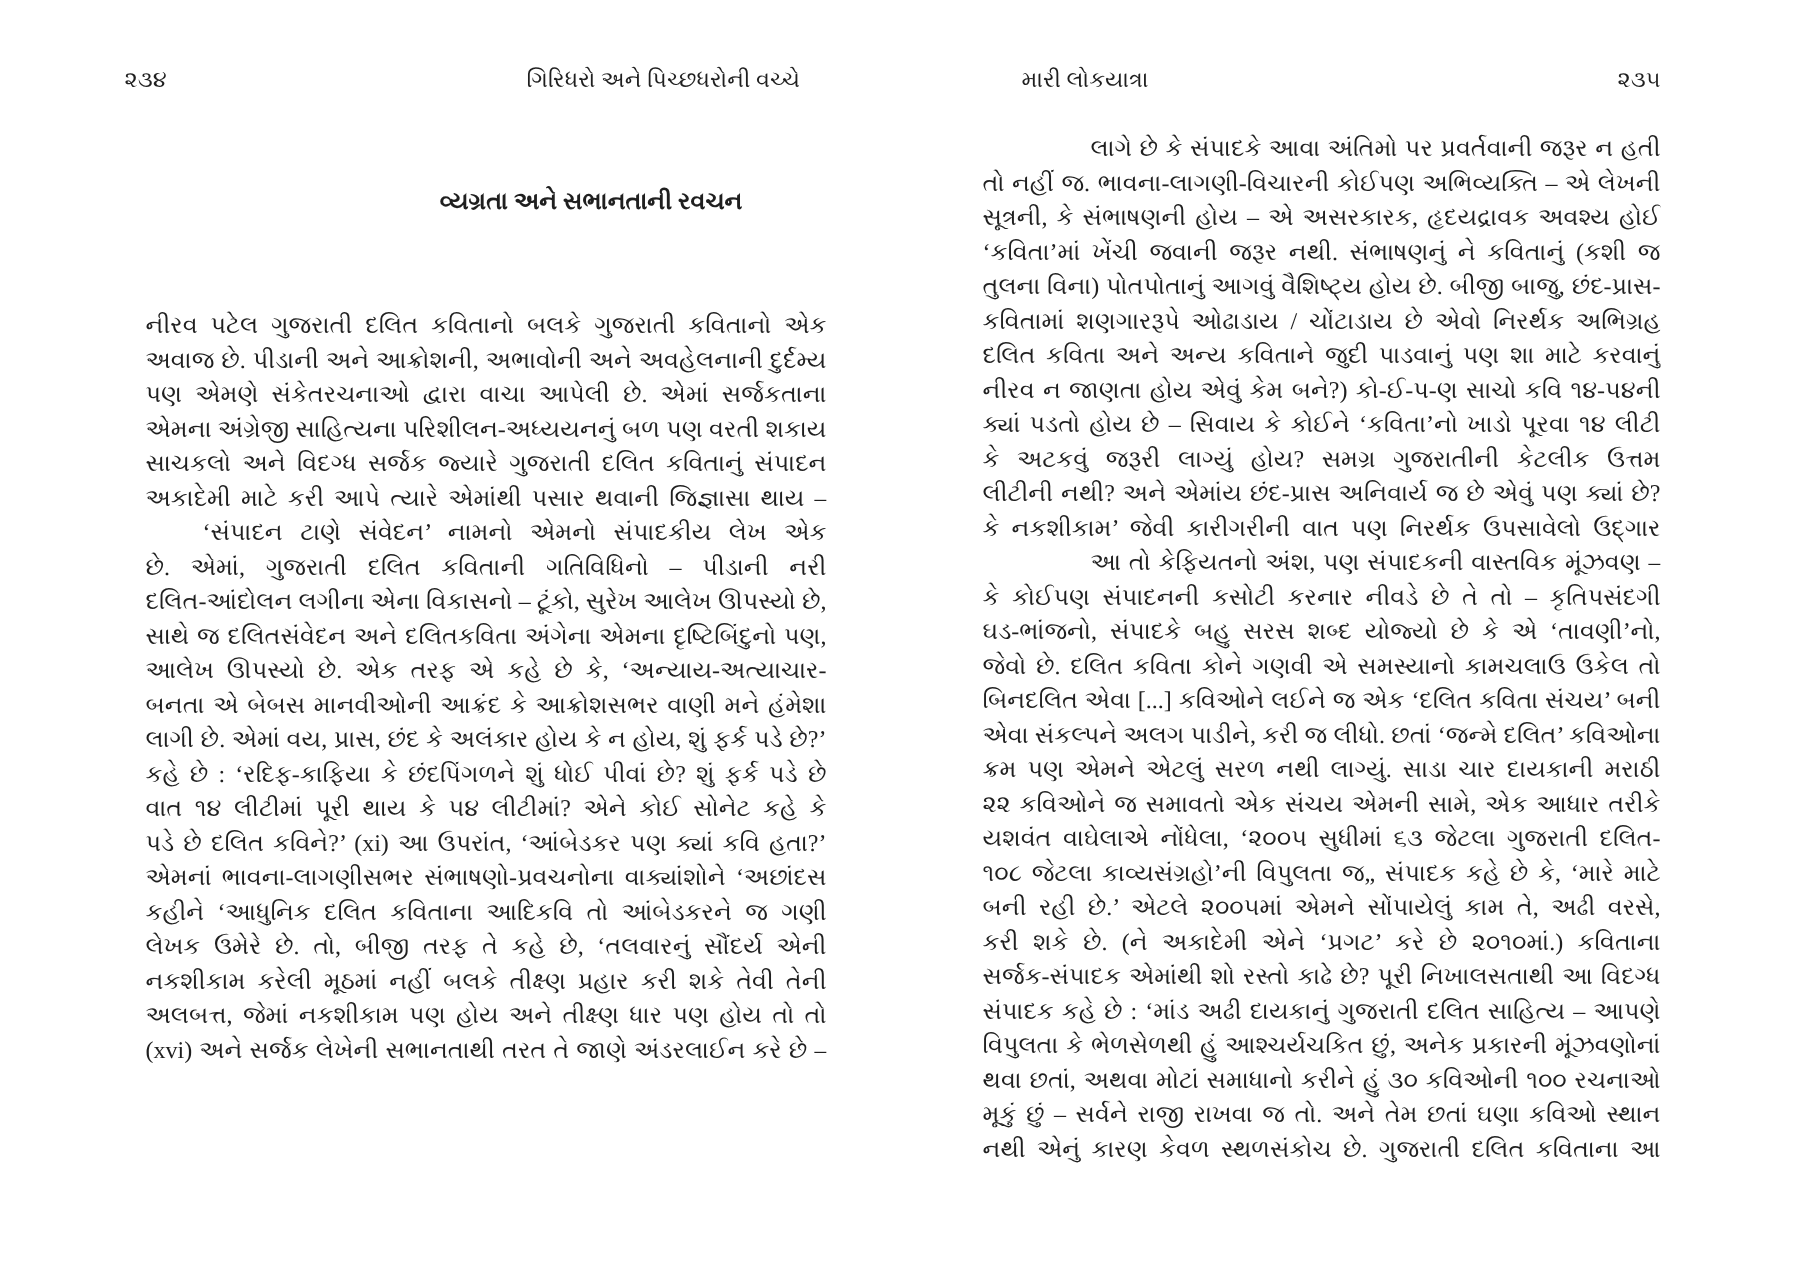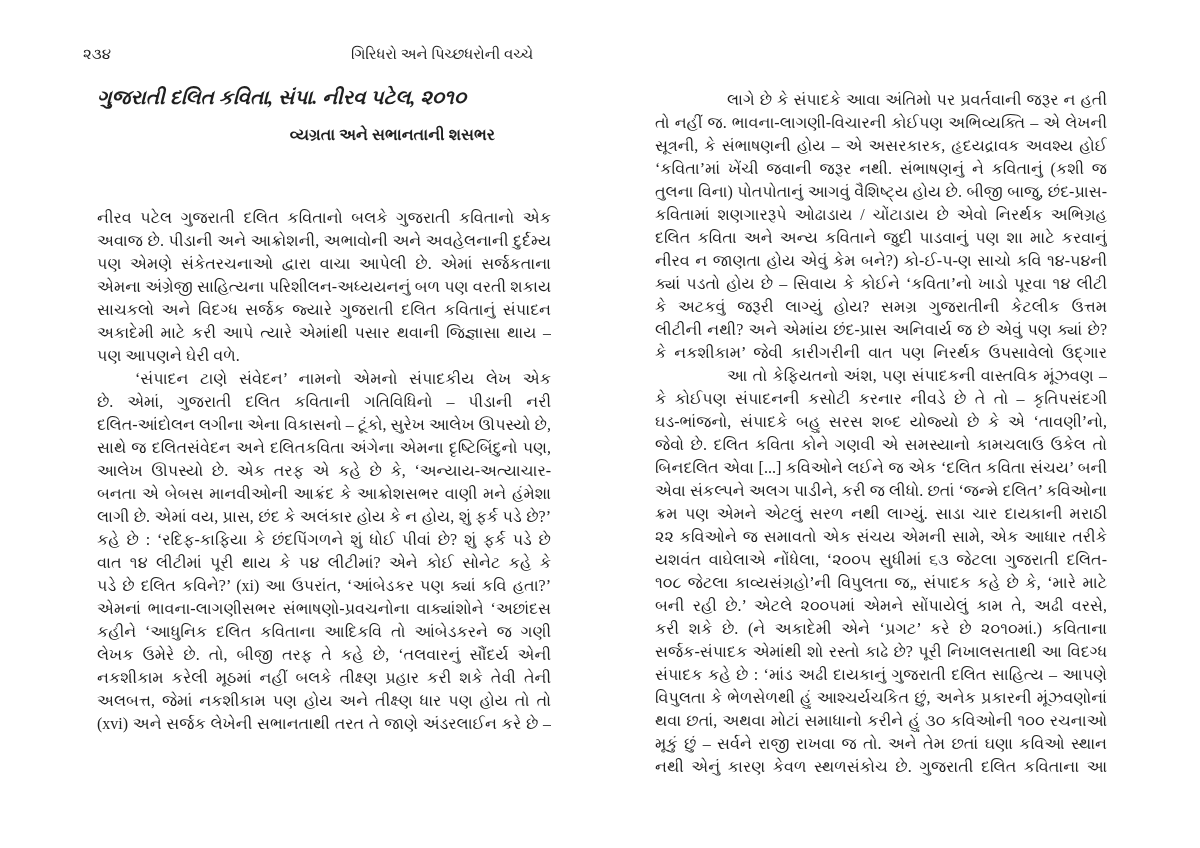--- a/index.html
+++ b/index.html
@@ -57,31 +57,29 @@
 </head>
 <body>
 
 <div class="spread">
 
   <section class="page page-left">
     <header class="page-header">
       <span class="page-number">૨૩૪</span>
       <span class="running-title">ગિરિધરો અને પિચ્છધરોની વચ્ચે</span>
     </header>
-    <h1 class="article-title">ગુજરાતી દલિત કવિતા, સંપા. નીરવ પટેલ, ૨૦૧૦</h1>
-    <div class="article-subtitle">વ્યગ્રતા અને સભાનતાની શસભર</div>
+    <div class="article-subtitle">વ્યગ્રતા અને સભાનતાની રવચન</div>
     <div class="body-text">
         <div class="para">
           <div class="line first">નીરવ પટેલ ગુજરાતી દલિત કવિતાનો બલકે ગુજરાતી કવિતાનો એક નોખો સર્જક-</div>
           <div class="line">અવાજ છે. પીડાની અને આક્રોશની, અભાવોની અને અવહેલનાની દુર્દમ્ય લાગણીઓને</div>
           <div class="line">પણ એમણે સંકેતરચનાઓ દ્વારા વાચા આપેલી છે. એમાં સર્જકતાના બળની સાથે જ</div>
           <div class="line">એમના અંગ્રેજી સાહિત્યના પરિશીલન-અધ્યયનનું બળ પણ વરતી શકાય છે. આવો</div>
           <div class="line">સાચકલો અને વિદગ્ધ સર્જક જ્યારે ગુજરાતી દલિત કવિતાનું સંપાદન ભારતીય સાહિત્ય</div>
           <div class="line">અકાદેમી માટે કરી આપે ત્યારે એમાંથી પસાર થવાની જિજ્ઞાસા થાય – થોડીક અપેક્ષાઓ</div>
-          <div class="line last">પણ આપણને ઘેરી વળે.</div>
         </div>
         <div class="para indented">
           <div class="line first">‘સંપાદન ટાણે સંવેદન’ નામનો એમનો સંપાદકીય લેખ એક કેફિયત જેવો બન્યો</div>
           <div class="line">છે. એમાં, ગુજરાતી દલિત કવિતાની ગતિવિધિનો – પીડાની નરી અભિવ્યક્તિથી લઈને</div>
           <div class="line">દલિત-આંદોલન લગીના એના વિકાસનો – ટૂંકો, સુરેખ આલેખ ઊપસ્યો છે, અને એ</div>
           <div class="line">સાથે જ દલિતસંવેદન અને દલિતકવિતા અંગેના એમના દૃષ્ટિબિંદુનો પણ, કંઈક તણાવભર્યો</div>
           <div class="line">આલેખ ઊપસ્યો છે. એક તરફ એ કહે છે કે, ‘અન્યાય-અત્યાચાર-શોષણ-દમનનો ભોગ</div>
           <div class="line">બનતા એ બેબસ માનવીઓની આક્રંદ કે આક્રોશસભર વાણી મને હંમેશા દલિતકવિતા</div>
           <div class="line">લાગી છે. એમાં વય, પ્રાસ, છંદ કે અલંકાર હોય કે ન હોય, શું ફર્ક પડે છે?’ (પૃ. x) વળી</div>
           <div class="line">કહે છે : ‘રદિફ-કાફિયા કે છંદપિંગળને શું ધોઈ પીવાં છે? શું ફર્ક પડે છે અમારી પીડાની</div>
@@ -91,20 +89,24 @@
           <div class="line">કહીને ‘આધુનિક દલિત કવિતાના આદિકવિ તો આંબેડકરને જ ગણી શકાય’ (x) એમ</div>
           <div class="line">લેખક ઉમેરે છે. તો, બીજી તરફ તે કહે છે, ‘તલવારનું સૌંદર્ય એની હીરાજડિત ને સુંદર</div>
           <div class="line">નકશીકામ કરેલી મૂઠમાં નહીં બલકે તીક્ષ્ણ પ્રહાર કરી શકે તેવી તેની ધારમાં રહેલું છે.</div>
           <div class="line">અલબત્ત, જેમાં નકશીકામ પણ હોય અને તીક્ષ્ણ ધાર પણ હોય તો તો સોનામાં સુહાગા’</div>
           <div class="line">(xvi) અને સર્જક લેખેની સભાનતાથી તરત તે જાણે અંડરલાઈન કરે છે – ‘દલિત</div>
         </div>
       </div>
   </section>
 
   <section class="page page-right">
+    <header class="page-header">
+      <span class="running-title">મારી લોકયાત્રા</span>
+      <span class="page-number">૨૩૫</span>
+    </header>
     <div class="body-text">
         <div class="para indented">
           <div class="line first">લાગે છે કે સંપાદકે આવા અંતિમો પર પ્રવર્તવાની જરૂર ન હતી – છેક ૨૦૧૦માં</div>
           <div class="line">તો નહીં જ. ભાવના-લાગણી-વિચારની કોઈપણ અભિવ્યક્તિ – એ લેખની હોય, કે</div>
           <div class="line">સૂત્રની, કે સંભાષણની હોય – એ અસરકારક, હૃદયદ્રાવક અવશ્ય હોઈ શકે, પણ એને</div>
           <div class="line">‘કવિતા’માં ખેંચી જવાની જરૂર નથી. સંભાષણનું ને કવિતાનું (કશી જ ઉચ્ચાવચતાની</div>
           <div class="line">તુલના વિના) પોતપોતાનું આગવું વૈશિષ્ટ્ય હોય છે. બીજી બાજુ, છંદ-પ્રાસ-સૉનેટ એ</div>
           <div class="line">કવિતામાં શણગારરૂપે ઓઢાડાય / ચોંટાડાય છે એવો નિરર્થક અભિગ્રહ ઊભો કરીને</div>
           <div class="line">દલિત કવિતા અને અન્ય કવિતાને જુદી પાડવાનું પણ શા માટે કરવાનું હોય? (અને એ</div>
           <div class="line">નીરવ ન જાણતા હોય એવું કેમ બને?) કો-ઈ-પ-ણ સાચો કવિ ૧૪-૫૪ની પળોજણમાં</div>

